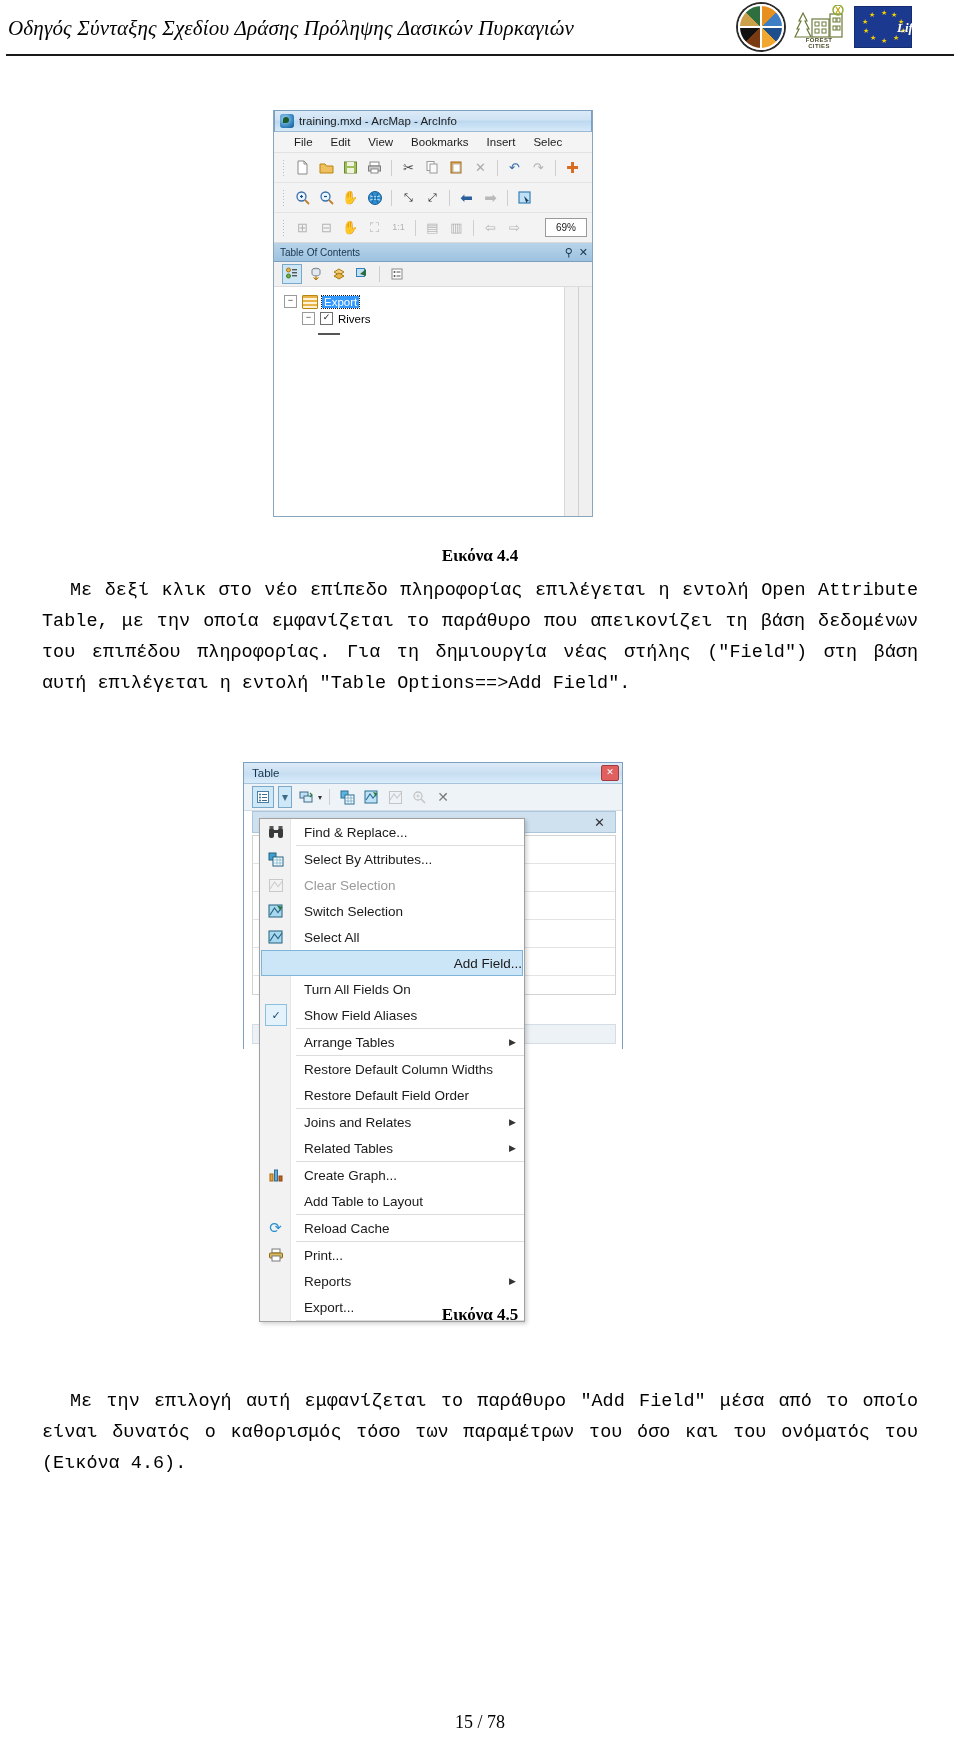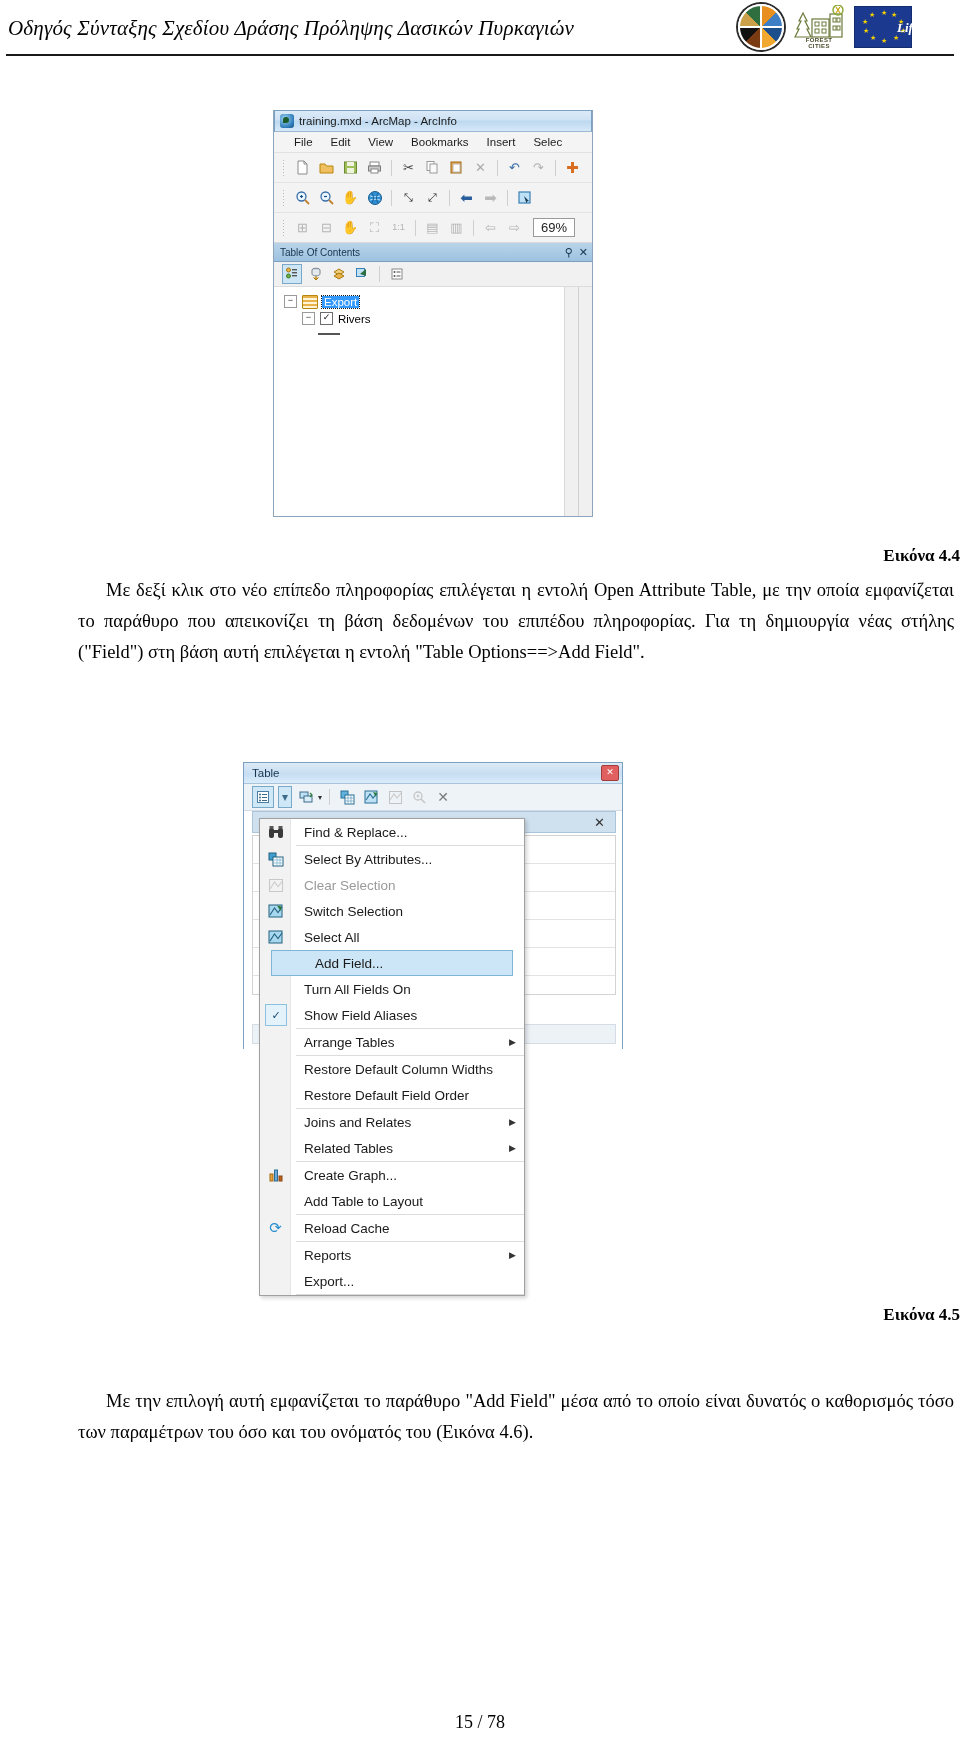--- a/index.html
+++ b/index.html
@@ -207,25 +207,25 @@
   .tb-sep {
     width: 1px; height: 16px;
     background: #cfcfcf;
     margin: 0 3px;
     flex: none;
   }
   .zoombox {
     width: 40px; height: 17px;
     border: 1px solid #9a9a9a;
     background: #ffffff;
-    font-size: 13px;
+    font-size: 10px;
     display: flex; align-items: center; justify-content: center;
     color: #222;
     flex: none;
-    margin-left: 5px;
+    margin-left: 17px;
   }
   .am-toc-header {
     height: 18px;
     background: linear-gradient(to bottom, #b9d4ea, #9dc2e0);
     border-bottom: 1px solid #7ba0c0;
     display: flex; align-items: center;
     padding: 0 4px 0 6px;
   }
   .am-toc-title {
     font-size: 10px; color: #16334d; flex: 1;
@@ -314,35 +314,34 @@
     right: 0; top: 0;
     width: 13px; height: 100%;
     background: #f0f0f0;
     border-left: 1px solid #d8d8d8;
   }
 
   
   .caption {
     position: absolute;
     width: 960px;
-    text-align: right;
+    text-align: center;
     font-family: "Liberation Serif", serif;
     font-weight: bold;
     font-size: 17px;
   }
   .bodytext {
     position: absolute;
     left: 42px;
     width: 876px;
-    font-family: Liberation Serif, serif;
+    font-family: Liberation Mono, monospace;
     font-size: 18.5px;
     line-height: 31px;
     text-align: justify;
     text-justify: inter-word;
-    margin-left: 36px;
   }
   .indent { text-indent: 28px; }
 
   
   .table-window {
     position: absolute;
     left: 243px;
     top: 762px;
     width: 380px;
     height: 287px;
@@ -459,22 +458,23 @@
     font-size: 13.5px;
     color: #1a1a1a;
     padding-left: 44px;
     box-sizing: border-box;
     white-space: nowrap;
   }
   .ctx-item.disabled { color: #9a9a9a; }
   .ctx-item.highlight {
     background: #cde6f7;
     border: 1px solid #7eb4d8;
-    margin: 0 11px;
+    margin: 0 1px;
     padding-left: 43px;
+    justify-content: flex-end;
   }
   .ctx-icon {
     position: absolute;
     left: 6px;
     width: 19px; height: 19px;
     display: flex; align-items: center; justify-content: center;
     font-size: 12px;
     color: #2b7ab0;
   }
   .ctx-check {
@@ -931,20 +931,30 @@
   </div>
   <div class="ctx-sep"></div>
 
   <div class="ctx-item">
     <span class="ctx-icon" style="color:#2a8fd0;font-size:15px;">⟳</span>
     <span>Reload Cache</span>
   </div>
   <div class="ctx-sep"></div>
 
   <div class="ctx-item">
+    <span class="ctx-icon">
+      <svg width="16" height="14" viewBox="0 0 16 14">
+          <rect x="4" y="1" width="8" height="4" fill="#fff" stroke="#7a7a7a"></rect>
+          <rect x="1.5" y="5" width="13" height="5" rx="1" fill="#d6b85e" stroke="#8a6a14"></rect>
+          <rect x="4" y="8" width="8" height="5" fill="#fff" stroke="#7a7a7a"></rect>
+        </svg>
+    </span>
+    <span>Print...</span>
+  </div>
+  <div class="ctx-item">
     <span>Reports</span>
     <span class="ctx-arrow">▶</span>
   </div>
   <div class="ctx-item">
     <span>Export...</span>
   </div>
   <div class="ctx-sep"></div>
 
 </div>
 

